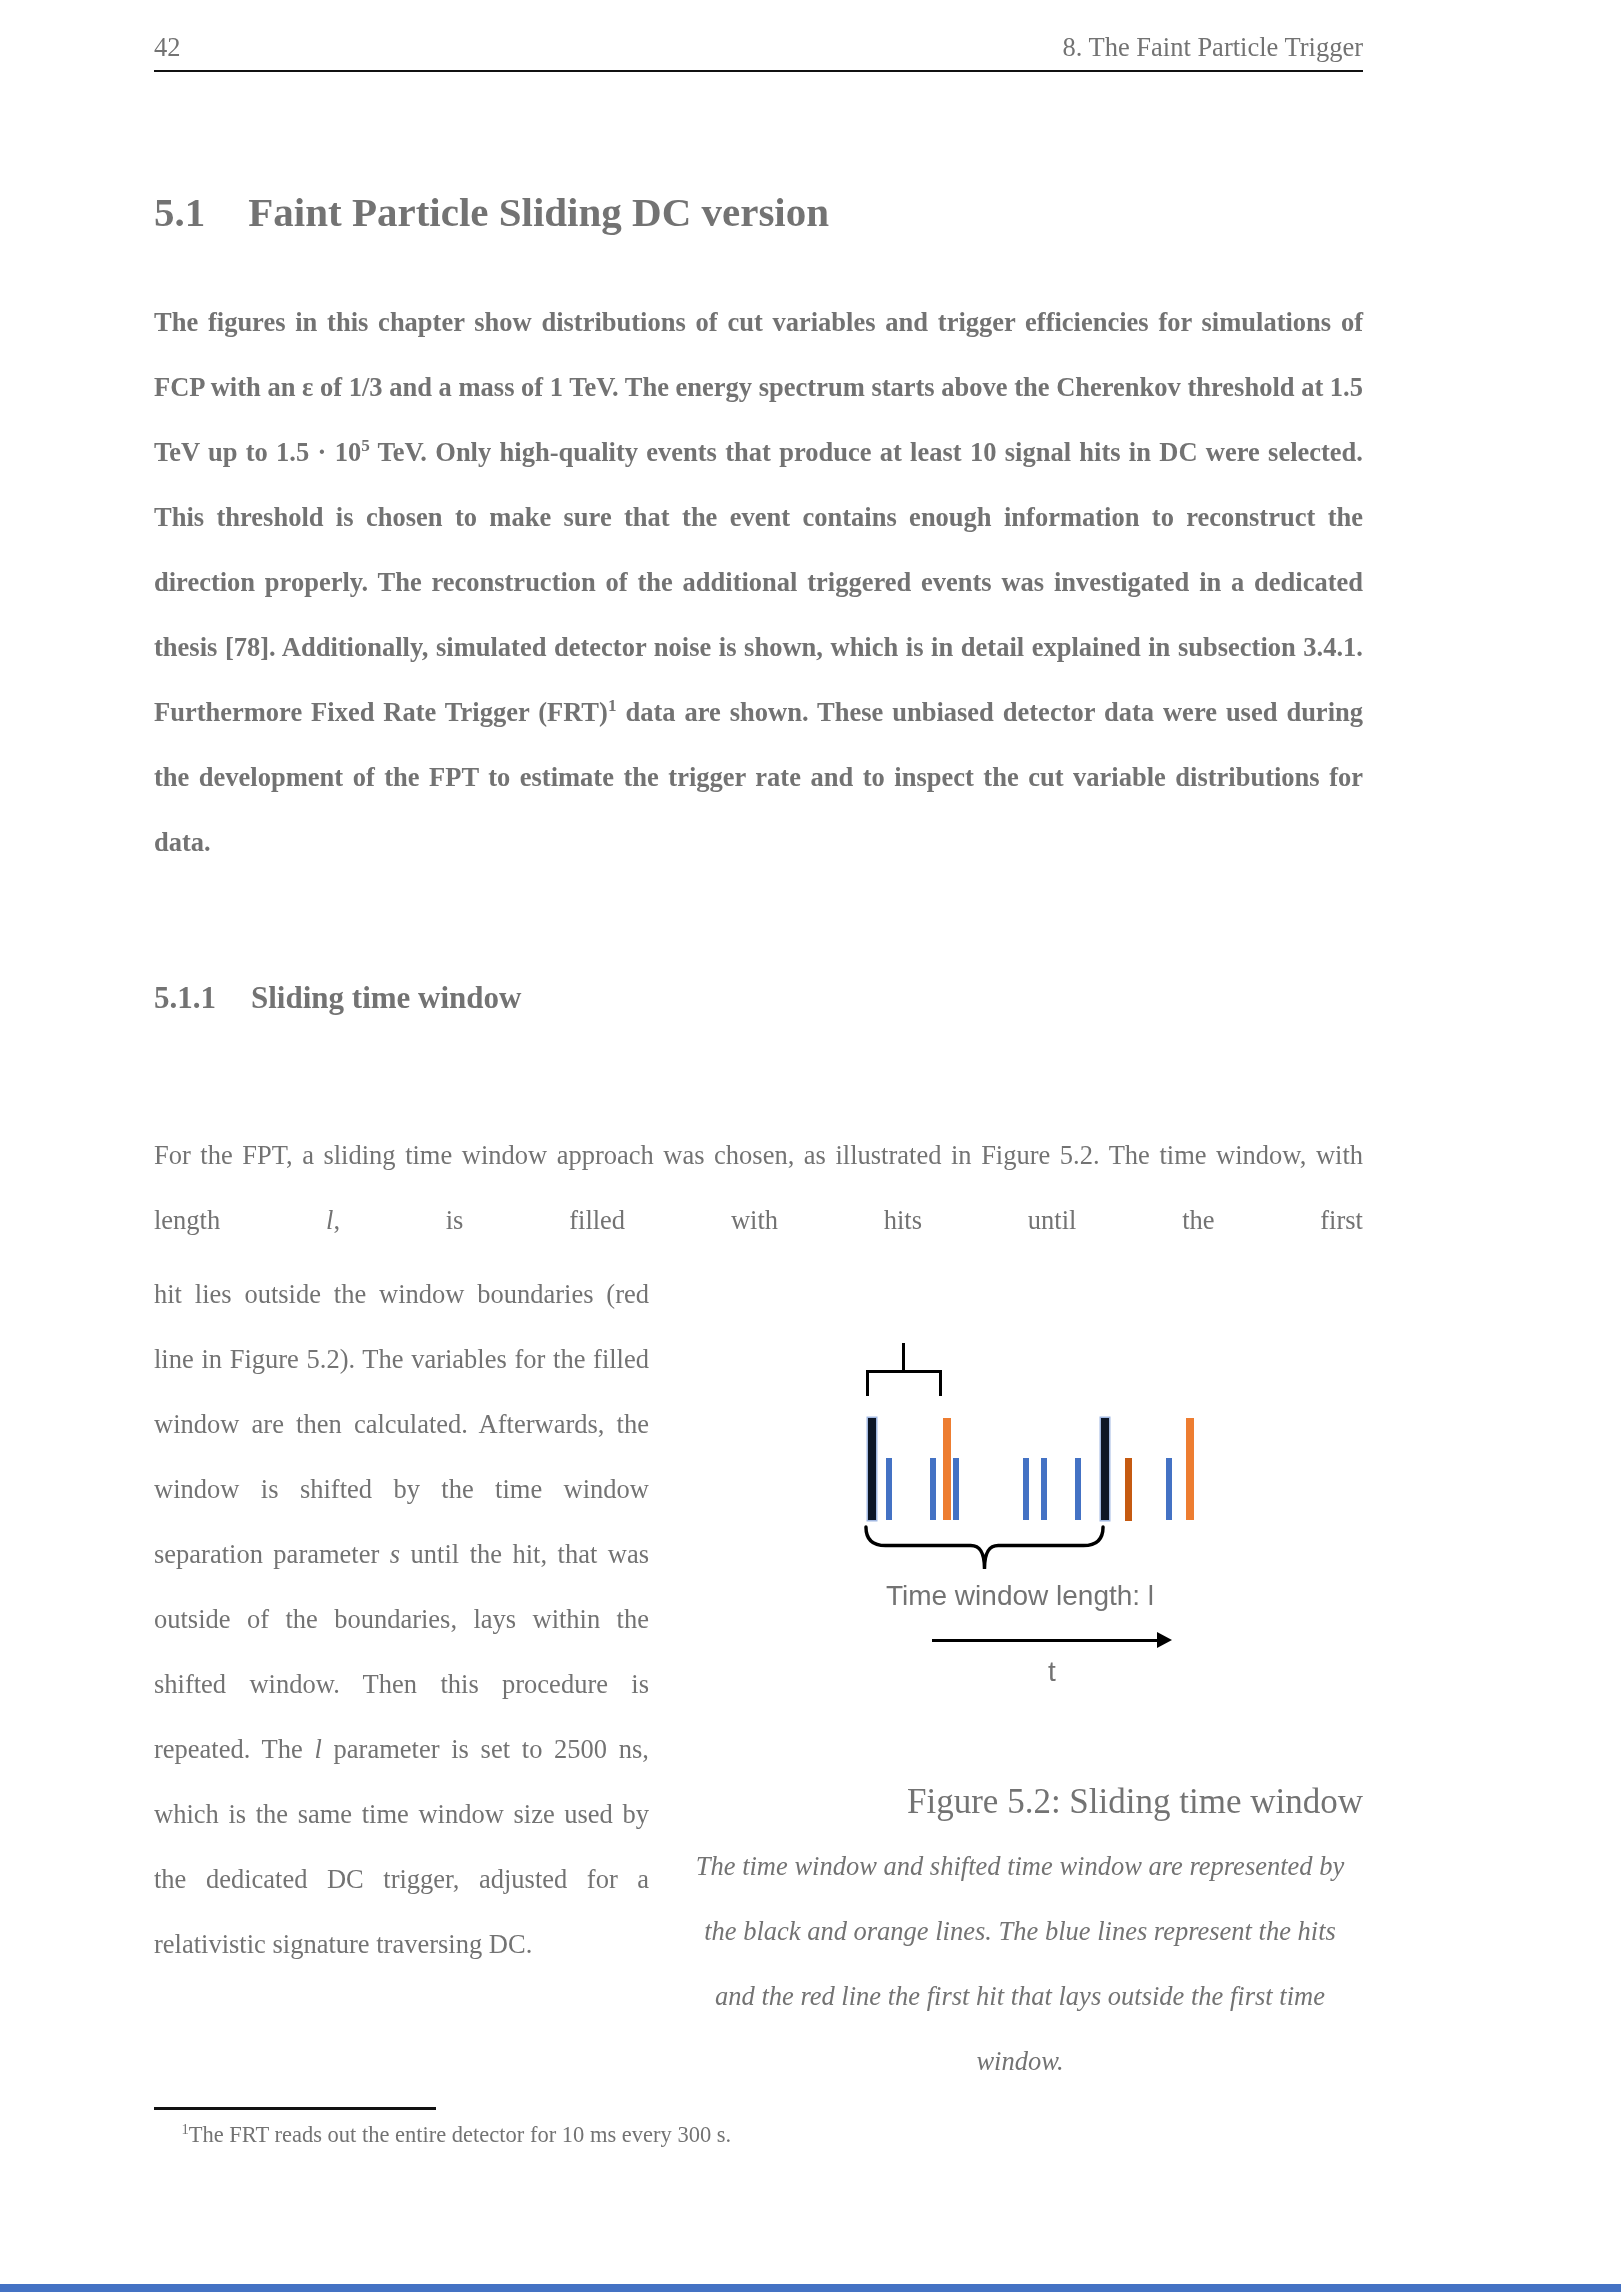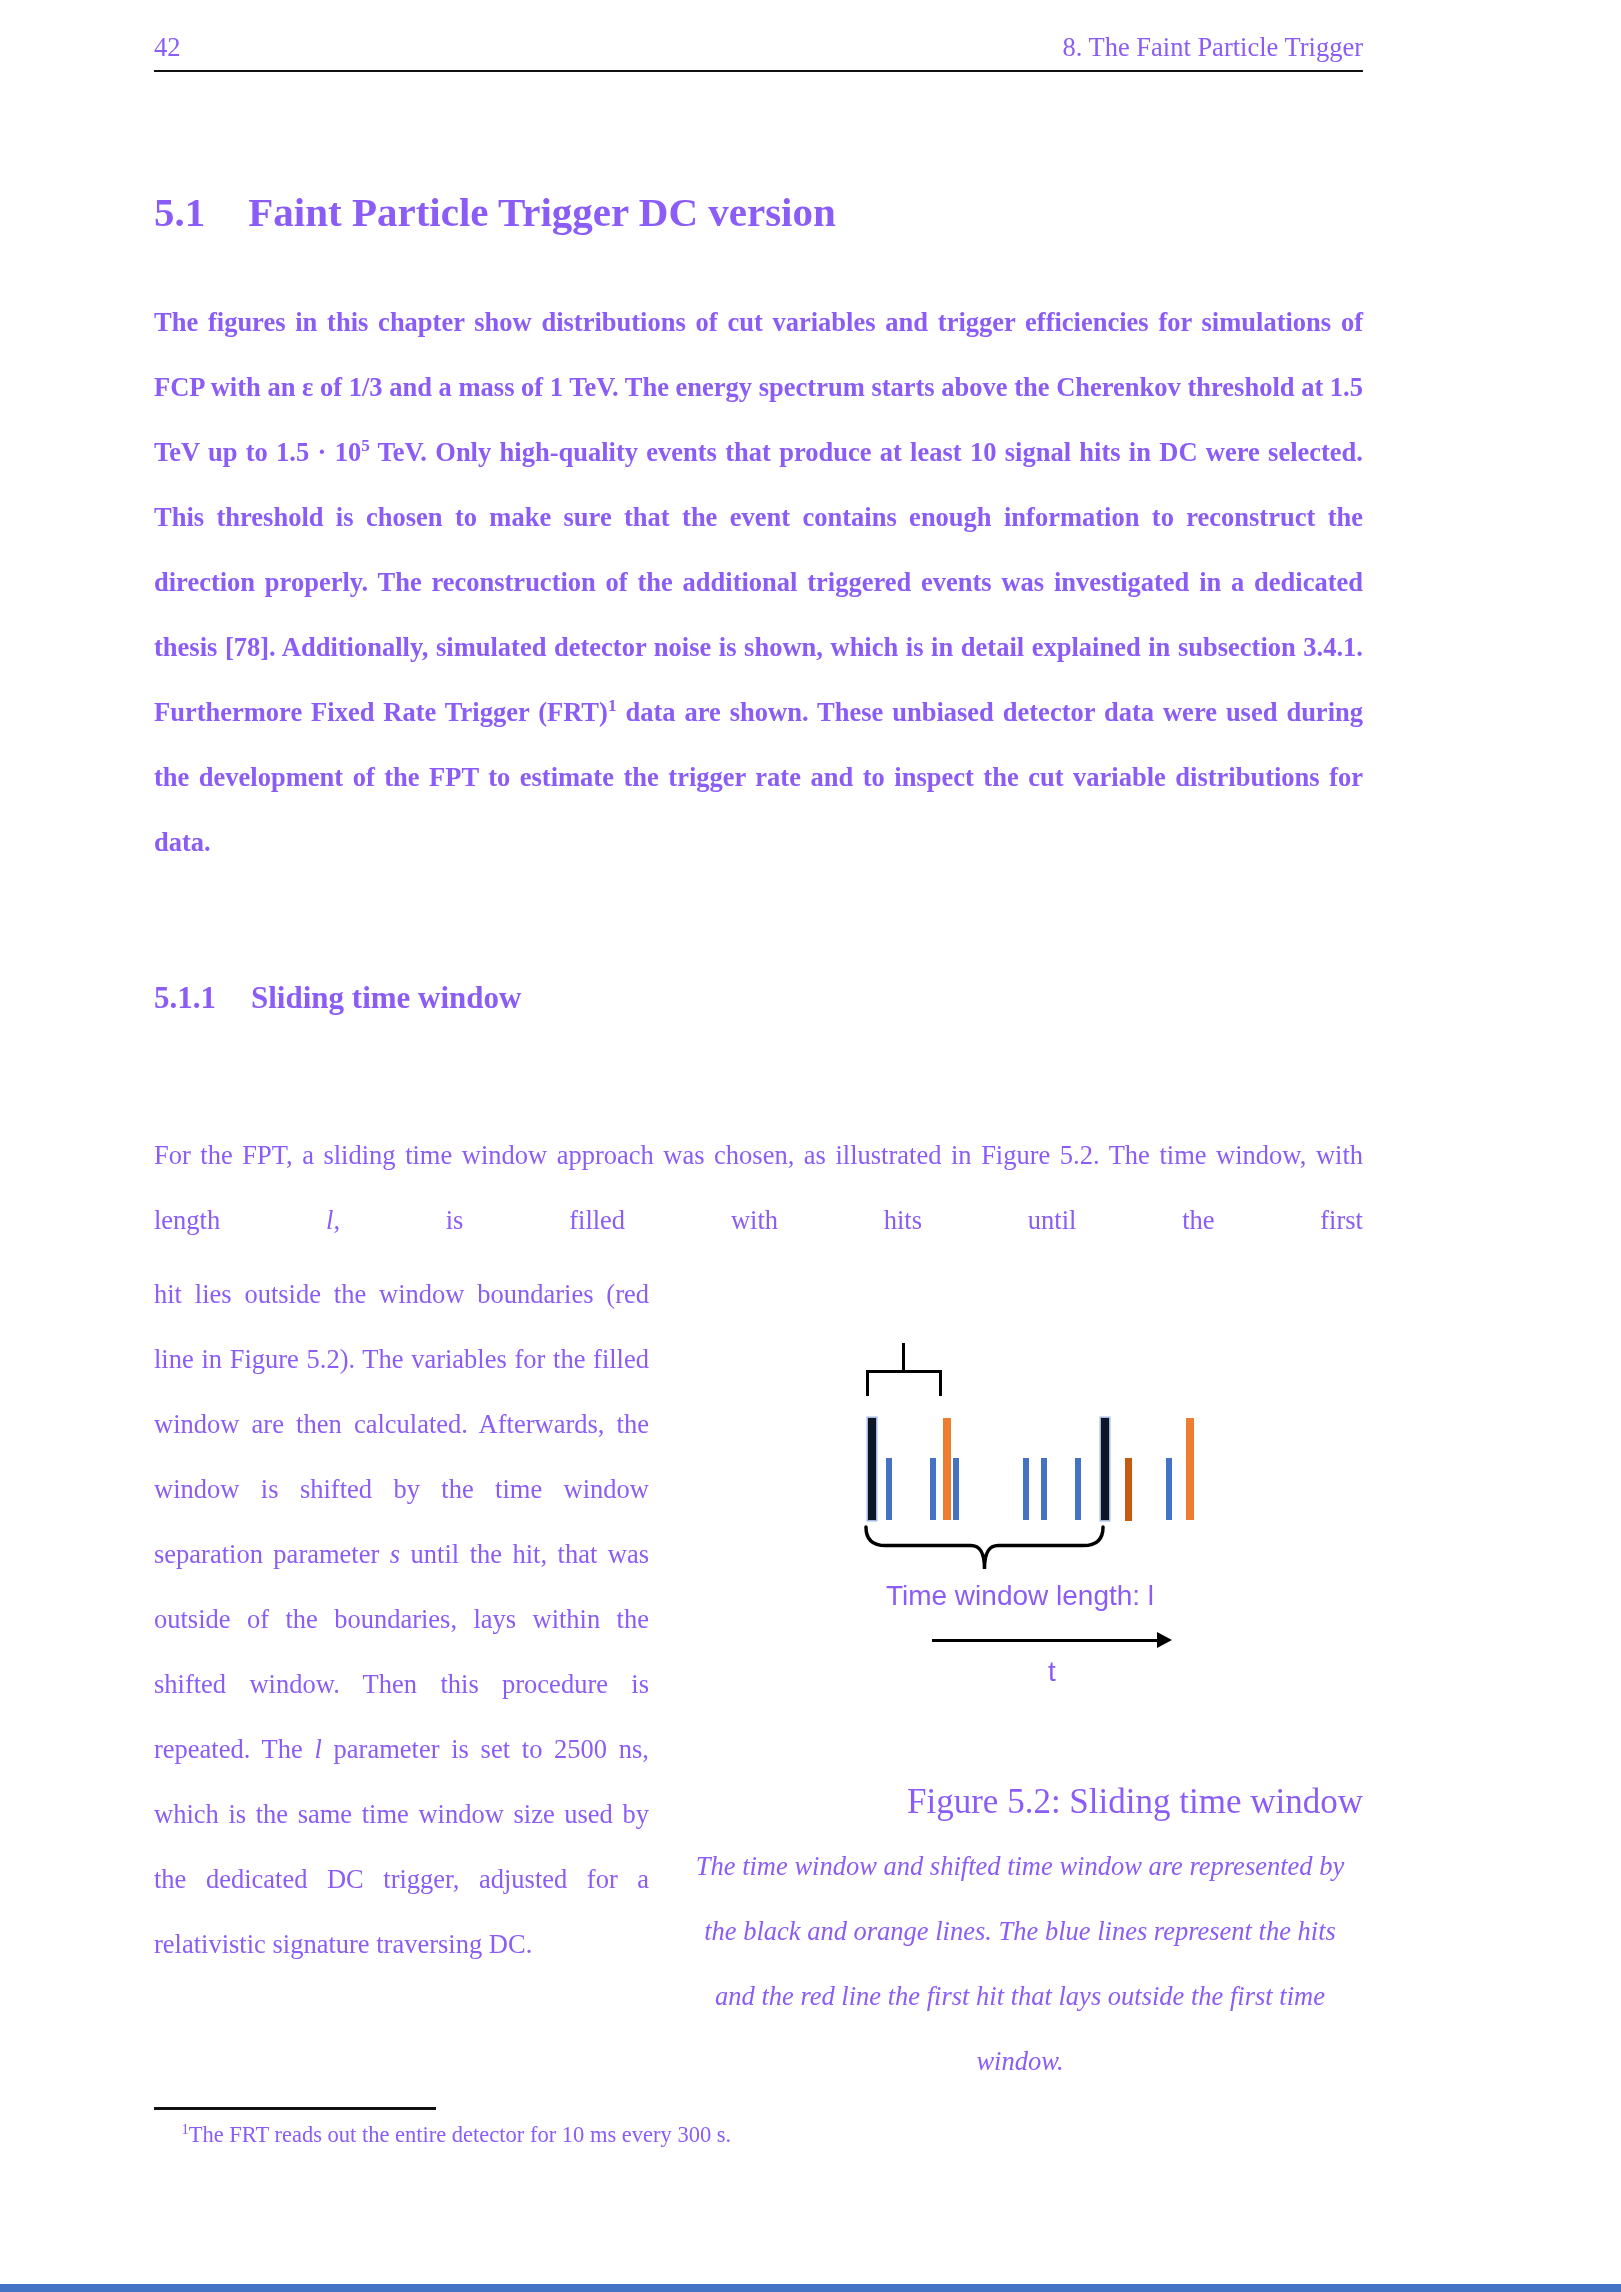--- a/index.html
+++ b/index.html
@@ -1,21 +1,21 @@
 <!DOCTYPE html>
 <html><head>
 <meta charset="utf-8">
 <style>
   html,body{margin:0;padding:0;background:#e8e8e8;}
   .page{
     position:relative;
     width:1621px;height:2293px;
     background:#ffffff;
     font-family:"Liberation Serif","DejaVu Serif",serif;
-    color:#8b5cf6;
+    color:#737373;
     overflow:hidden;
   }
   .abs{position:absolute;}
   
   .header{
     left:154px;top:32px;width:1209px;
     display:flex;justify-content:space-between;align-items:flex-end;
     font-size:26.5px;line-height:31px;
     border-bottom:2.9px solid #111;
     padding-bottom:6.9px;
@@ -73,21 +73,21 @@
 <body>
 
 <div class="page">
 
   <div class="abs header">
     <span>42</span>
     <span>8. The Faint Particle Trigger</span>
   </div>
 
   <div class="abs sec-heading">
-    <span class="num">5.1</span><span>Faint Particle Trigger DC version</span>
+    <span class="num">5.1</span><span>Faint Particle Sliding DC version</span>
   </div>
 
   <p class="abs body p1"><span>The figures in this chapter show distributions of cut variables and trigger efficiencies for simulations of FCP with an ε of 1/3 and a mass of 1 TeV. The energy spectrum starts above the Cherenkov threshold at 1.5 TeV up to 1.5 · 10</span><sup>5</sup><span> TeV. Only high-quality events that produce at least 10 signal hits in DC were selected. This threshold is chosen to make sure that the event contains enough information to reconstruct the direction properly. The reconstruction of the additional triggered events was investigated in a dedicated thesis [78].  Additionally, simulated detector noise is shown, which is in detail explained in subsection 3.4.1. Furthermore Fixed Rate Trigger (FRT)</span><sup>1</sup><span> data are shown. These unbiased detector data were used during the development of the FPT to estimate the trigger rate and to inspect the cut variable distributions for data.</span></p>
 
   <div class="abs subsec-heading">
     <span class="num">5.1.1</span><span>Sliding time window</span>
   </div>
 
   <p class="abs body p2intro"><span>For the FPT, a sliding time window approach was chosen, as illustrated in Figure 5.2. The time window, with length </span><span class="it">l</span><span>, is filled with hits until the first</span></p>
 

